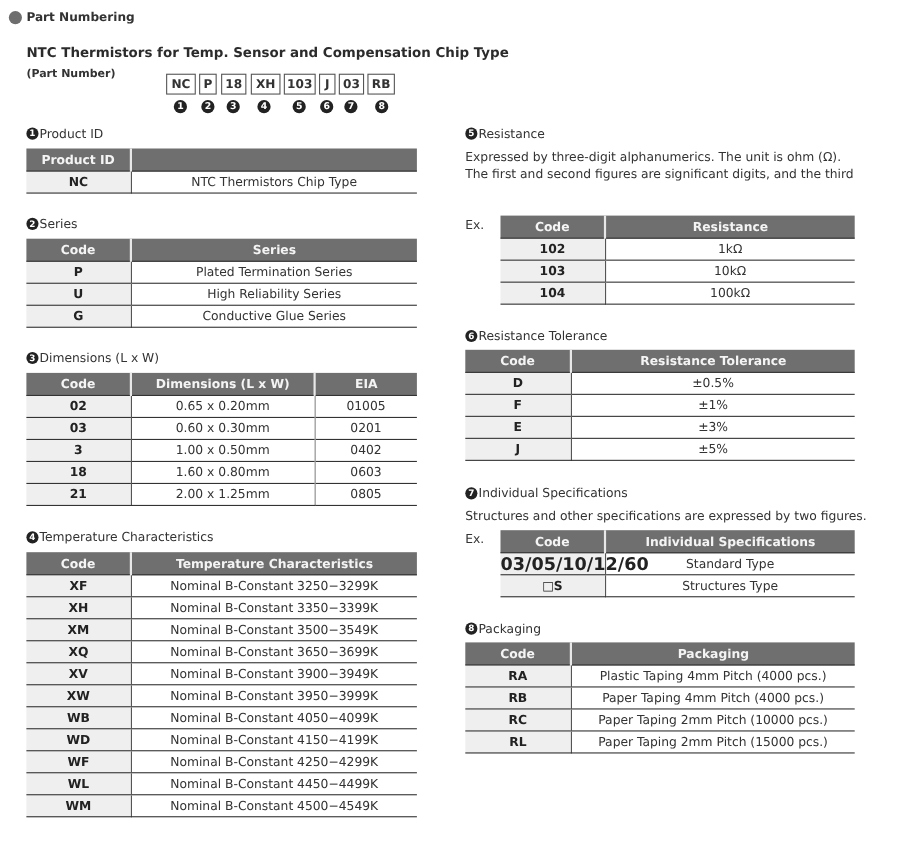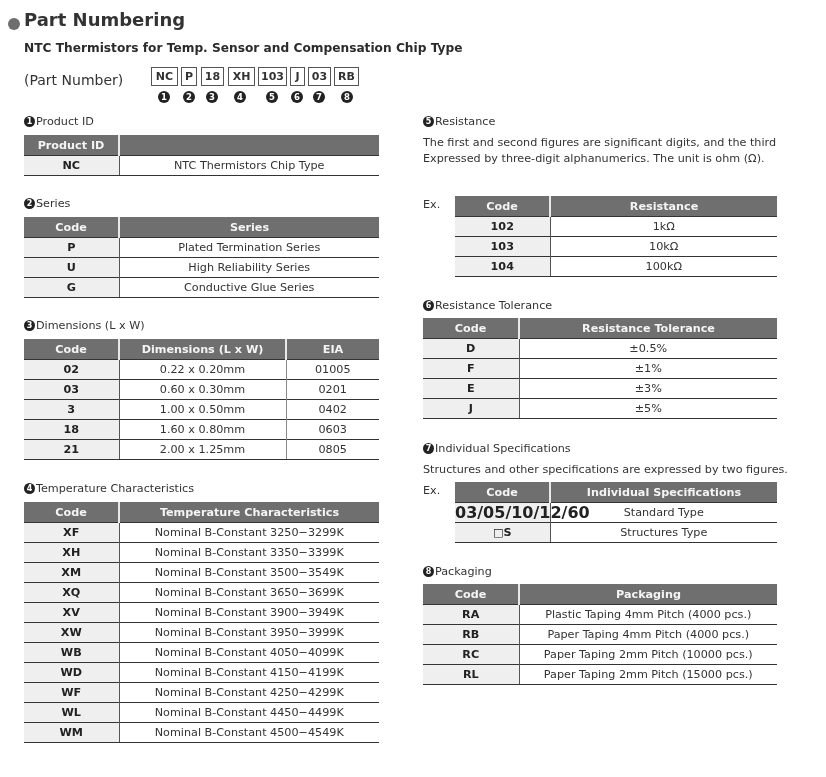--- a/index.html
+++ b/index.html
@@ -3,28 +3,28 @@
 <meta charset="utf-8">
 <style>
   html, body { margin: 0; padding: 0; background: #ffffff; }
   body {
     width: 826px; height: 777px; position: relative; overflow: hidden;
     font-family: "DejaVu Sans", "Liberation Sans", sans-serif;
     color: #2b2b2b;
   }
   .abs { position: absolute; }
   .page-title {
-    left: 8px; top: 9px; font-size: 18px; font-weight: bold; color: #333;
+    left: 8px; top: 9px; font-size: 11px; font-weight: bold; color: #333;
     display: flex; align-items: flex-end; gap: 4px;
   }
   .page-title .dot {
     width: 12px; height: 12px; border-radius: 50%; background: #6e6e6e; display: inline-block;
   }
   .subtitle { left: 24px; top: 41px; font-size: 12.2px; font-weight: bold; color: #2b2b2b; }
-  .pn-label { left: 24px; top: 72px; font-size: 14px; color: #333; }
+  .pn-label { left: 24px; top: 62px; font-size: 10px; color: #333; font-weight: bold; }
   .pn-box {
     position: absolute; top: 67px; height: 19px; border: 1.3px solid #555;
     box-sizing: border-box; font-size: 11px; font-weight: bold; color: #333;
     display: flex; align-items: center; justify-content: center; background: #fff;
   }
   .pn-num {
     position: absolute; top: 91px; width: 12px; height: 12px; border-radius: 50%;
     background: #222; color: #fff; font-size: 8.5px; font-weight: bold;
     display: flex; align-items: center; justify-content: center;
   }
@@ -147,21 +147,21 @@
       <col>
     </colgroup>
   <tbody>
       <tr>
     <th>Code</th>
     <th>Dimensions (L x W)</th>
     <th>EIA</th>
   </tr>
   <tr>
         <td class="code">02</td>
-        <td class="mid">0.22 x 0.20mm</td>
+        <td class="mid">0.65 x 0.20mm</td>
         <td>01005</td>
       </tr>
   <tr>
         <td class="code">03</td>
         <td class="mid">0.60 x 0.30mm</td>
         <td>0201</td>
       </tr>
   <tr>
         <td class="code">3</td>
         <td class="mid">1.00 x 0.50mm</td>
@@ -239,22 +239,22 @@
         <td>Nominal B-Constant 4500−4549K</td>
       </tr>
 </tbody>
   </table>
 
 <div class="sec-title" style="left:423px;top:115px;">
   <span class="n">5</span>
   <span>Resistance</span>
 </div>
 <div class="para" style="left:423px;top:135px;width:400px;">
+  <div>Expressed by three-digit alphanumerics. The unit is ohm (Ω).</div>
   <div>The first and second figures are significant digits, and the third</div>
-  <div>Expressed by three-digit alphanumerics. The unit is ohm (Ω).</div>
 </div>
 <div class="ex" style="left:423px;top:198px;">Ex.</div>
 <table class="spec" style="left:455px;top:196px;width:322px;">
   <colgroup>
       <col style="width:95px">
       <col>
     </colgroup>
   <tbody>
       <tr>
         <th>Code</th>

